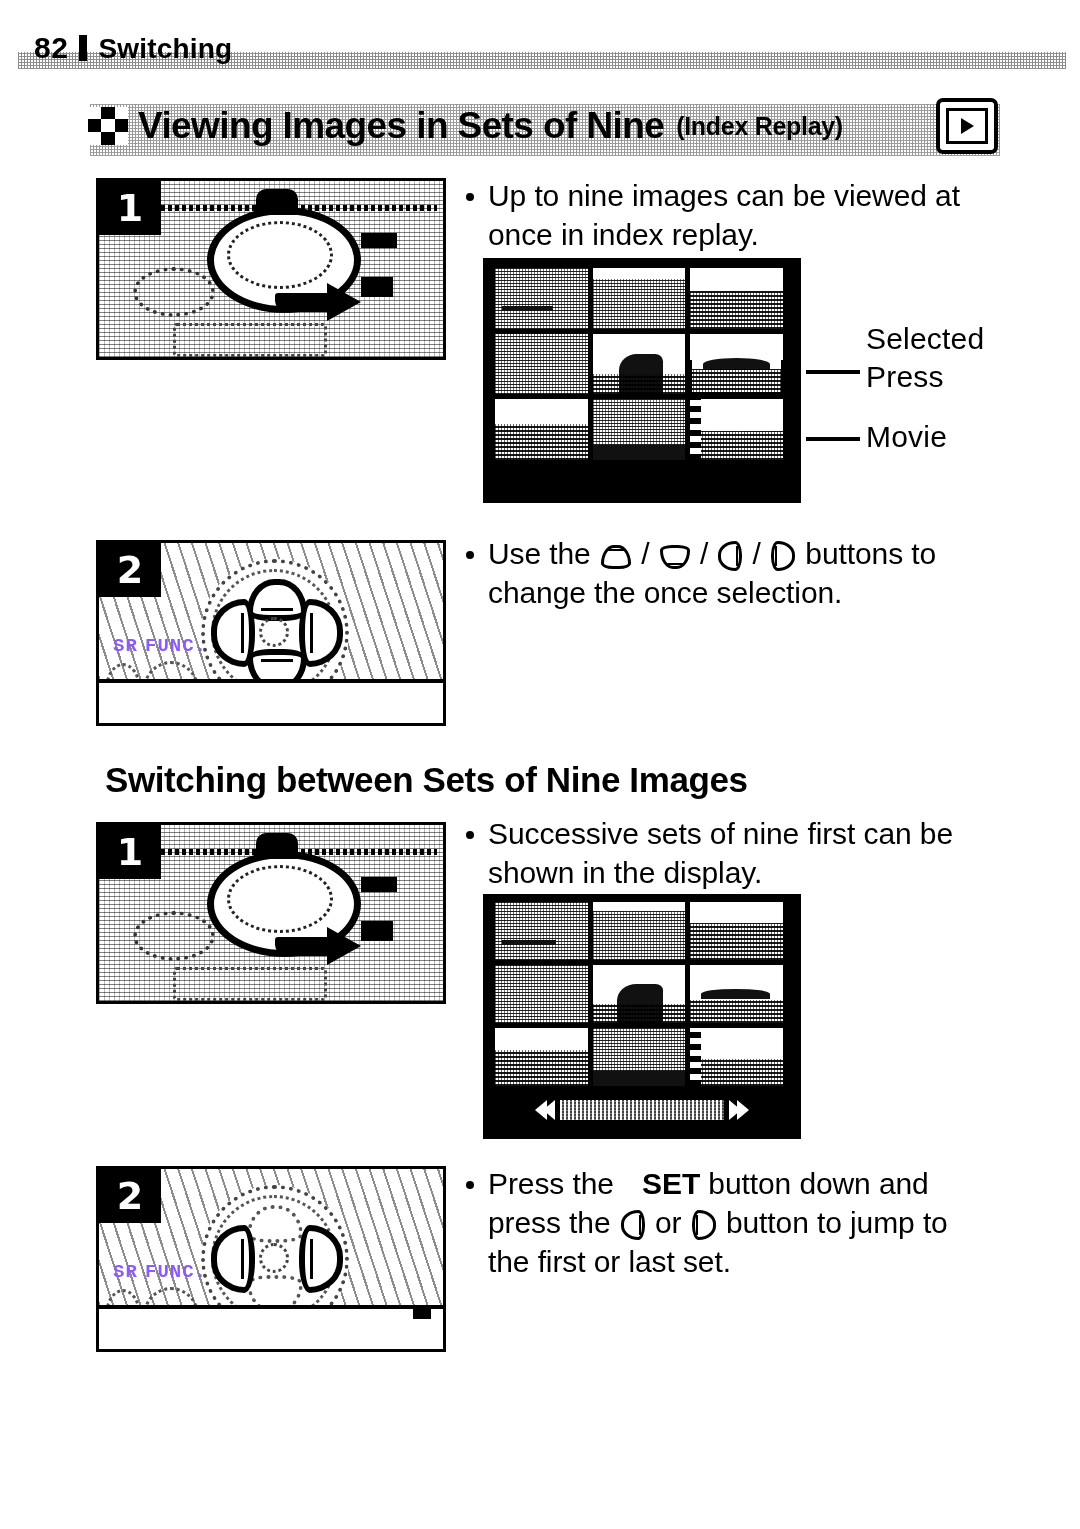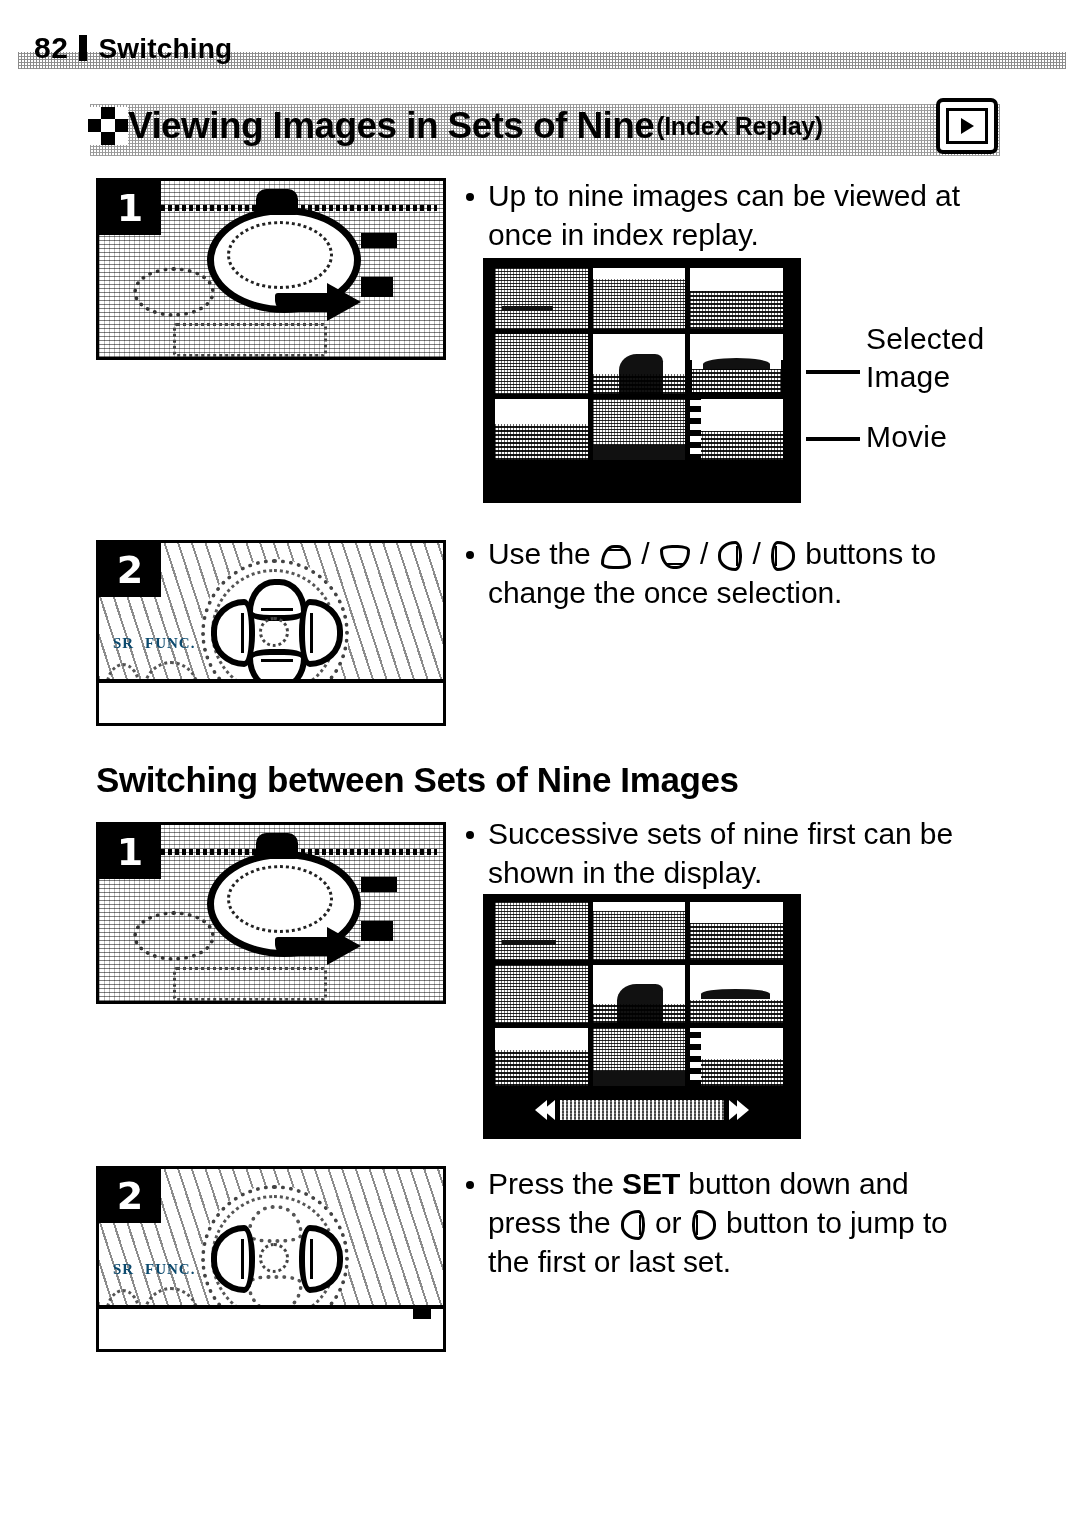--- a/index.html
+++ b/index.html
@@ -71,21 +71,21 @@
       repeating-linear-gradient(90deg, #333 0 1px, transparent 1px 3px),
       repeating-linear-gradient(0deg, #444 0 1px, transparent 1px 3px);
     opacity: .5;
   }
   .band-inner {
     position: absolute;
     left: 88px; top: 0;
     width: 920px; height: 68px;
     display: flex;
     align-items: center;
-    gap: 0;
+    gap: 10px;
   }
   .checker-icon {
     width: 40px; height: 38px;
     flex: 0 0 auto;
     background: #000;
     position: relative;
     overflow: hidden;
   }
   .checker-icon i {
     position: absolute;
@@ -238,25 +238,25 @@
     position: absolute;
     background: #000;
   }
   .pad-center {
     position: absolute;
     border: 3px dotted #444;
     border-radius: 50%;
   }
   .pad-lbl {
     position: absolute;
-    font-size: 15px;
+    font-size: 19px;
     font-weight: 700;
-    color: #0c4a6e;
+    color: #8b5cf6;
     letter-spacing: 1px;
-    font-family: Liberation Serif, serif;
+    font-family: Liberation Mono, monospace;
   }
   .pad-dial-dots {
     position: absolute;
     border: 3px dotted #555;
     border-radius: 50%;
   }
   .pad-hatch {
     position: absolute;
     background-image: repeating-linear-gradient(72deg, rgba(0,0,0,.45) 0 2px, transparent 2px 13px);
   }
@@ -374,21 +374,21 @@
     margin-bottom: 0;
   }
   .bullet-item::before {
     content: "";
     position: absolute;
     left: 4px; top: 17px;
     width: 8px; height: 8px;
     background: #000;
     border-radius: 50%;
   }
-  .bold { font-weight: 700; }
+  .bold { font-weight: 700; margin-left: 20px; }
 
   
   .gly {
     display: inline-block;
     position: relative;
     vertical-align: -5px;
     margin: 0 2px;
   }
   .gly.ud { width: 30px; height: 24px; }
   .gly.lr { width: 24px; height: 30px; vertical-align: -7px; }
@@ -438,20 +438,21 @@
     transform-origin: center;
   }
 
   
   .sub-heading {
     position: absolute;
     font-size: 35px;
     font-weight: 700;
     letter-spacing: -.4px;
     white-space: nowrap;
+    margin-left: 9px;
   }
 </style>
 </head>
 <body>
 
 <div class="running-head">
   <div class="rh-stipple"></div>
   <div class="rh-inner">
     <span class="rh-page">82</span>
     <span class="rh-rule"></span>
@@ -534,21 +535,21 @@
       </div>
     <div class="thumb">
         <div class="sprockets"></div>
         <div class="sky" style="height:52%"></div>
         <div class="ground" style="height:48%"></div>
       </div>
   </div>
 </div>
 <div class="callout-line" style="left:806px; top:370px; width:54px;"></div>
 <div class="callout-text" style="left:866px; top:320px;">Selected
-Image</div>
+Press</div>
 <div class="callout-line" style="left:806px; top:437px; width:54px;"></div>
 <div class="callout-text" style="left:866px; top:418px;">Movie</div>
 
 <div class="illus" style="left:96px; top:540px; width:344px; height:180px;">
   <div class="pad-hatch" style="inset:0;"></div>
   <div class="pad-ring" style="left:102px; top:16px; width:140px; height:140px;"></div>
   <div class="pad-ring2" style="left:112px; top:26px; width:120px; height:120px;"></div>
   <div class="pad-btn on up" style="left:148px; top:36px; width:48px; height:30px;">
       <span class="bar" style="left:8px;right:8px;bottom:4px;height:3px;"></span>
     </div>

